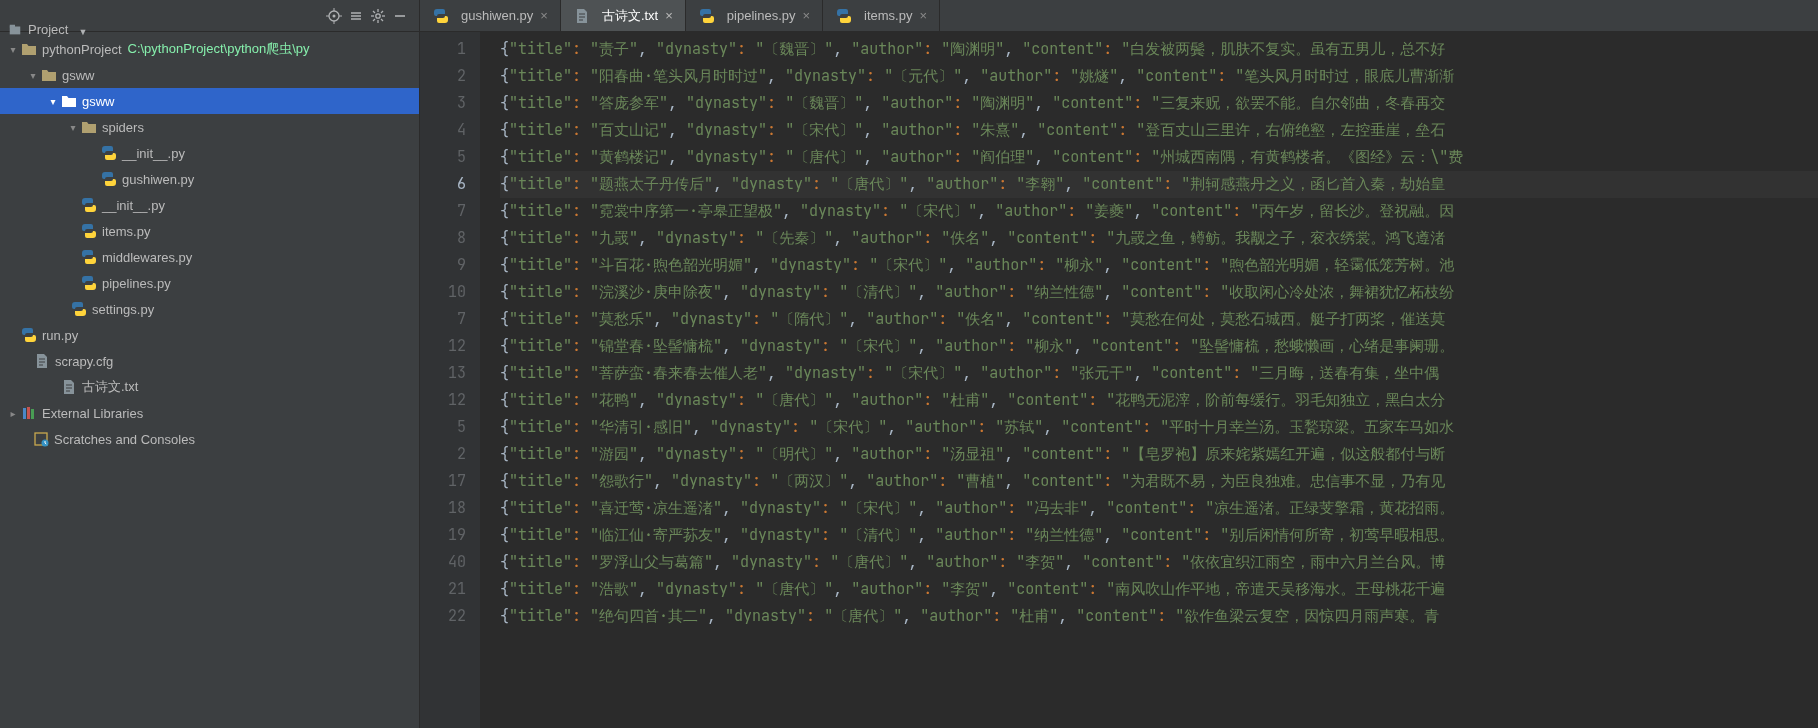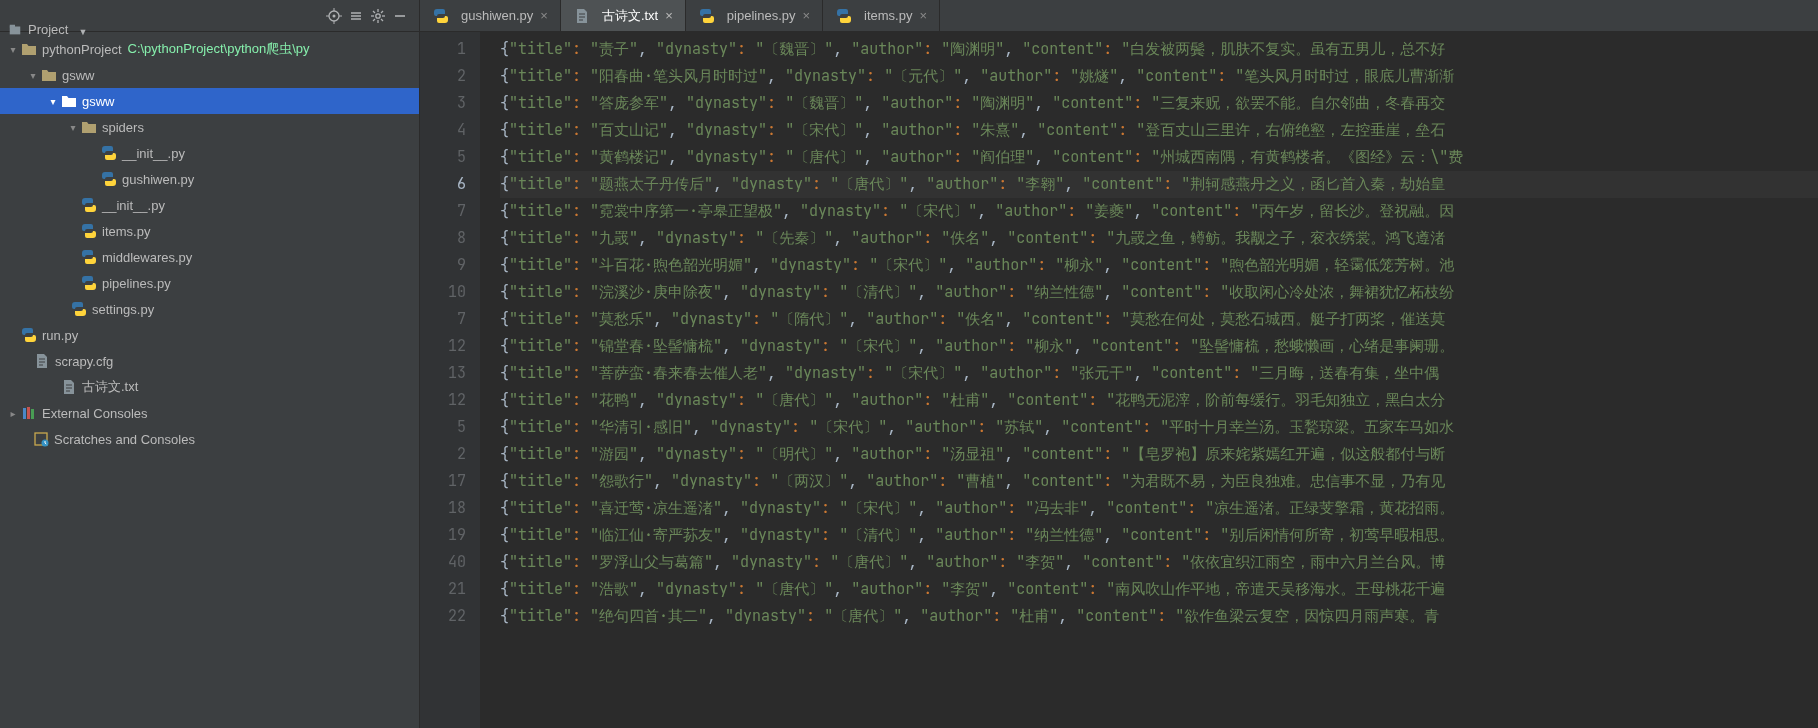--- a/index.html
+++ b/index.html
@@ -235,21 +235,21 @@
         </div>
         <div class="row" style="padding-left: 6px;">
           <span class="arw chev">▸</span>
           <span class="ficon">
             <svg width="16" height="14" viewBox="0 0 16 14">
               <rect x="2" y="2" width="3" height="11" fill="#4a88c7"></rect>
               <rect x="6" y="1" width="3" height="12" fill="#c75450"></rect>
               <rect x="10" y="3" width="3" height="10" fill="#499c54"></rect>
             </svg>
           </span>
-          <span>External Consoles</span>
+          <span>External Libraries</span>
         </div>
         <div class="row" style="padding-left: 18px;">
           <span class="arw"></span>
           <span class="ficon">
             <svg width="16" height="16" viewBox="0 0 16 16">
               <rect x="2" y="2" width="12" height="12" fill="none" stroke="#c9a94f" stroke-width="1.3"></rect>
               <circle cx="12" cy="12" r="3.5" fill="#3592c4"></circle>
               <path d="M12 10v2l1.3 1" stroke="#fff" stroke-width="1" fill="none"></path>
             </svg>
           </span>

